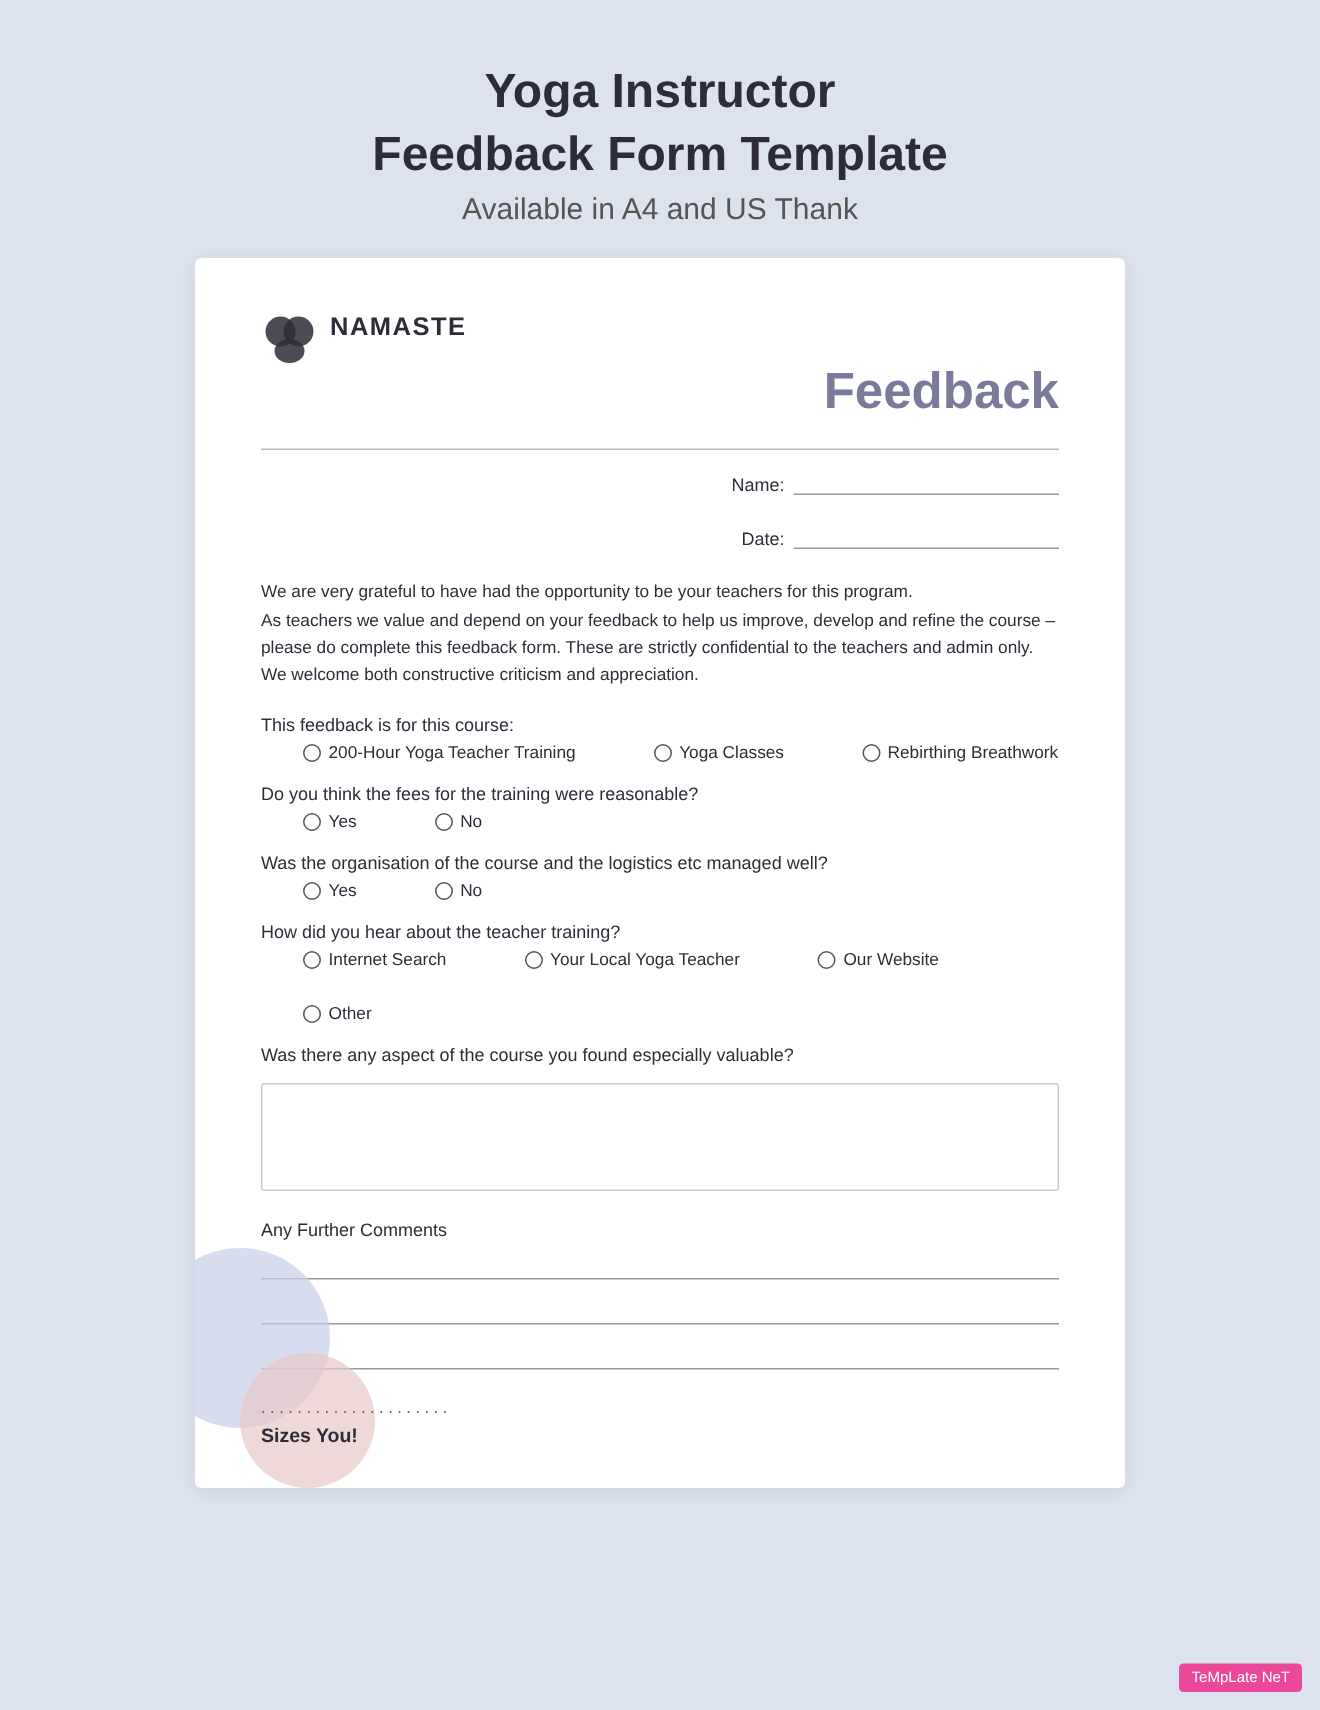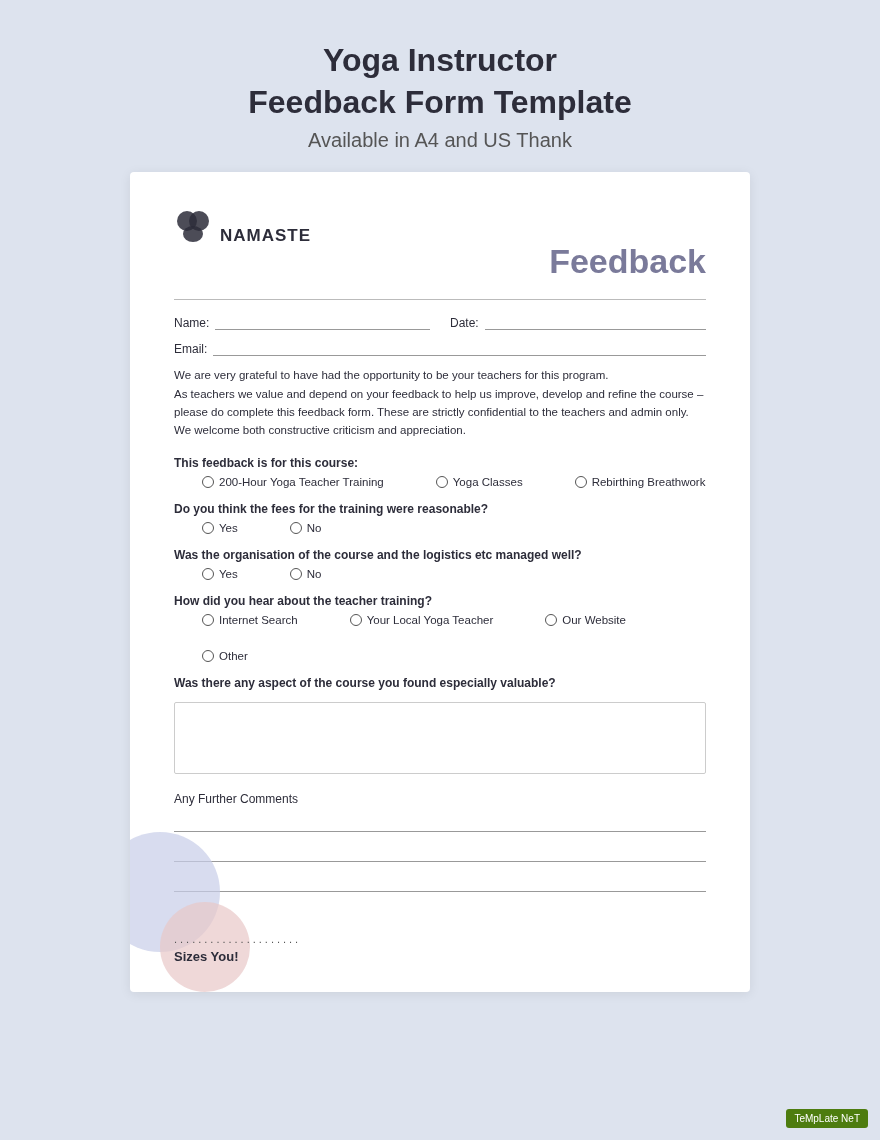--- a/index.html
+++ b/index.html
@@ -39,21 +39,21 @@
       min-height: 820px;
       border-radius: 4px;
       box-shadow: 0 2px 12px rgba(0,0,0,0.08);
       padding: 36px 44px 40px;
       position: relative;
       overflow: hidden;
     }
 
     .logo-area {
       display: flex;
-      align-items: flex-end;
+      align-items: flex-start;
       gap: 8px;
       margin-bottom: 6px;
     }
 
     .logo-icon {
       width: 38px;
       height: 38px;
     }
 
     .logo-text {
@@ -77,20 +77,21 @@
       border: none;
       border-top: 1px solid #bbb;
       margin-bottom: 14px;
     }
 
     .field-row {
       display: flex;
       gap: 20px;
       margin-bottom: 10px;
       align-items: flex-end;
+      flex-direction: column;
     }
 
     .field-group {
       display: flex;
       align-items: flex-end;
       gap: 6px;
       flex: 1;
     }
 
     .field-label {
@@ -117,21 +118,21 @@
     .intro-text strong {
       font-weight: normal;
     }
 
     .question-block {
       margin-bottom: 14px;
     }
 
     .question-label {
       font-size: 12px;
-      font-weight: bold;
+      font-weight: normal;
       color: #2d2d3a;
       margin-bottom: 6px;
     }
 
     .options-row {
       display: flex;
       gap: 24px;
       flex-wrap: wrap;
       align-items: center;
     }
@@ -230,21 +231,21 @@
     .thank-you-text {
       font-size: 13px;
       font-weight: bold;
       color: #2d2d3a;
     }
 
     .watermark {
       position: absolute;
       bottom: 12px;
       right: 12px;
-      background: #4d7c0f;
+      background: #ec4899;
       color: #fff;
       font-size: 10px;
       padding: 4px 8px;
       border-radius: 3px;
       font-family: Arial, sans-serif;
     }
   </style>
 </head>
 <body>
 
@@ -276,24 +277,20 @@
       <span class="field-label">Name:</span>
       <input class="field-line" type="text" style="">
     </div>
     <div class="field-group">
       <span class="field-label">Date:</span>
       <input class="field-line" type="text" style="">
     </div>
   </div>
 
   <div class="field-row">
-    <div class="field-group">
-      <span class="field-label">Email:</span>
-      <input class="field-line" type="text" style="">
-    </div>
   </div>
 
   <div class="intro-text">
     <strong>We are very grateful to have had the opportunity to be your teachers for this program.</strong><br>
     <span>As teachers we value and depend on your feedback to help us improve, develop and refine the course – please do complete this feedback form. These are strictly confidential to the teachers and admin only. We welcome both constructive criticism and appreciation.</span>
   </div>
 
   <div class="question-block">
     <div class="question-label">This feedback is for this course:</div>
     <div class="options-row">

